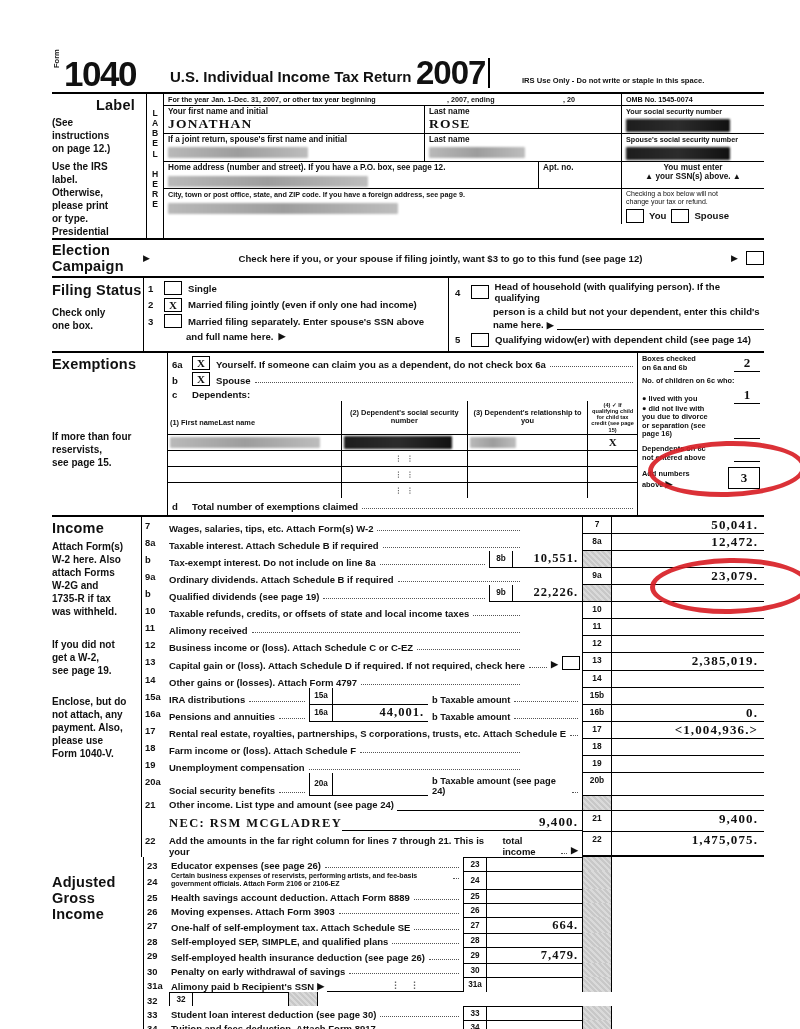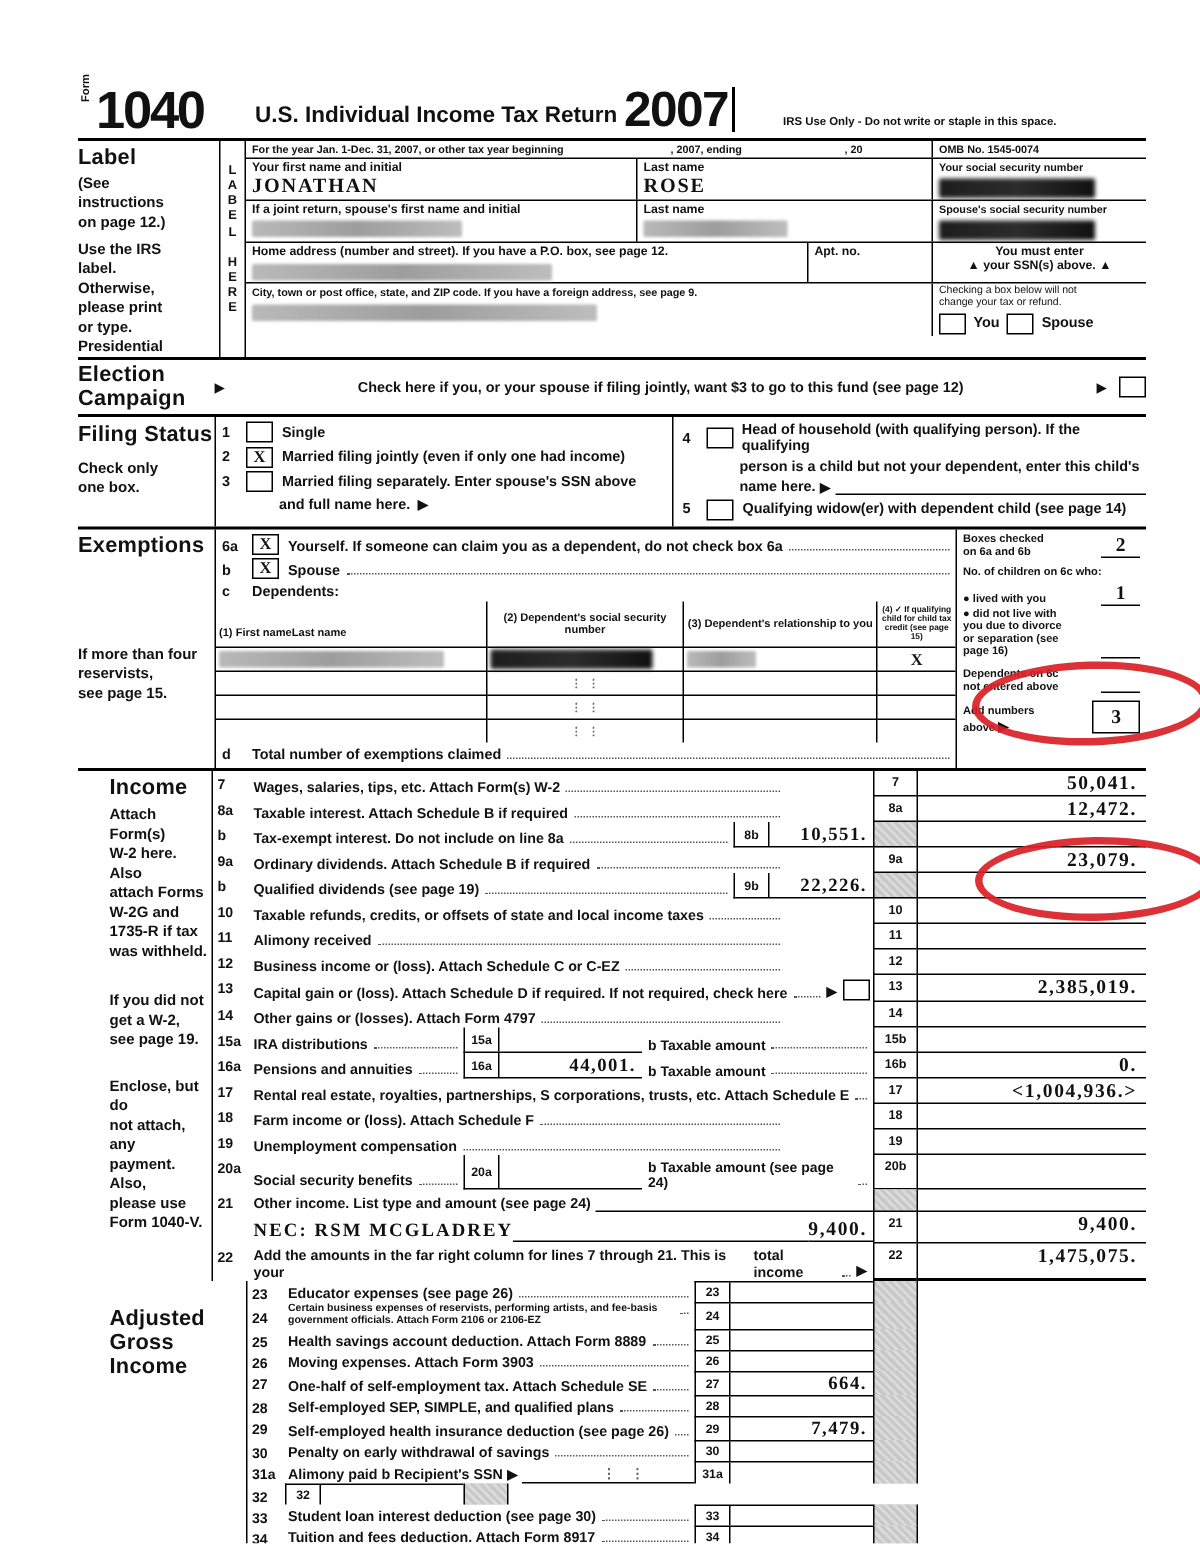--- a/index.html
+++ b/index.html
@@ -35,21 +35,21 @@
       transform:rotate(-90deg);transform-origin:left top;}
   .h1040{position:absolute;left:12px;top:-6px;font-size:35px;font-weight:bold;letter-spacing:-1.5px;}
   .htitle{position:absolute;left:118px;top:8px;font-size:15px;font-weight:bold;}
   .hyear{position:absolute;left:364px;top:-6px;font-size:33px;font-weight:bold;letter-spacing:-1px;}
   .hyear:after{content:"";position:absolute;right:-5px;top:4px;width:2px;height:30px;background:#000;}
   .hirs{position:absolute;left:470px;top:16px;font-size:7.6px;font-weight:bold;}
 
   
   .labelblock{display:flex;border-top:2.2px solid #000;}
   .lbl-left{width:91px;padding:3px 3px 0 0;}
-  .lbl-left .sec-title{margin-bottom:3px;}
+  .lbl-left .sec-title{margin-bottom:3px;margin-left:44px;}
   .lbl-vert{width:16px;border-left:1.6px solid #000;border-right:1.6px solid #000;
      text-align:center;font-size:8.6px;font-weight:bold;line-height:1.18;padding-top:14px;}
   .lbl-mid{flex:1;}
   .lrow{display:flex;border-bottom:1.2px solid #000;}
   .lcell{position:relative;padding:1px 4px 1px 4px;}
   .lcell .cap{font-size:8.2px;font-weight:bold;}
   .lcell .capsm{font-size:7.2px;font-weight:bold;}
   .b-l{border-left:1.2px solid #000;}
   .thick-t{border-top:2.2px solid #000;}
 
@@ -58,32 +58,32 @@
   .fs-left{width:91px;padding-top:4px;}
   .fs-mid{width:300px;border-left:1.6px solid #000;padding:3px 0 2px 4px;}
   .fs-right{flex:1;border-left:1.2px solid #000;padding:3px 0 2px 6px;}
   .fsline{display:flex;align-items:center;margin-bottom:2.5px;font-size:9.6px;font-weight:bold;}
   .fsline .n{width:16px;}
   .fsline .bx{margin-right:6px;}
 
   
   .exrow{display:flex;}
   .ex-left{width:91px;}
-  .ex-mid{flex:1;border-left:1.6px solid #000;}
+  .ex-mid{flex:1;border-left:1.6px solid #000;margin-left:24px;}
   .ex-right{width:118px;border-left:1.2px solid #000;padding:2px 4px;}
   .ex-right .cap{font-size:7.4px;font-weight:bold;line-height:1.16;}
   .excount{display:inline-block;min-width:26px;border-bottom:1.3px solid #000;text-align:center;
      font-family:"Liberation Serif",serif;font-size:13px;font-weight:bold;}
   .deptbl{width:100%;border-collapse:collapse;font-size:7.4px;font-weight:bold;}
   .deptbl td,.deptbl th{border:1.1px solid #000;padding:1px 2px;}
   .deptbl .hd{text-align:center;line-height:1.1;font-size:7.4px;}
 
   
   .inc-wrap{display:flex;border-top:2.2px solid #000;}
-  .inc-left{width:91px;padding-top:3px;margin-left:21px;}
+  .inc-left{width:91px;padding-top:3px;}
   .inc-body{flex:1;border-left:1.6px solid #000;}
   .irow{display:flex;align-items:stretch;min-height:17px;}
   .ino{width:22px;font-size:9.4px;font-weight:bold;padding:3px 0 0 3px;flex-shrink:0;}
   .itxt{flex:1;font-size:9.5px;font-weight:bold;padding:3px 0 0 2px;display:flex;align-items:flex-end;}
   .subbox{width:92px;border-left:1.3px solid #000;border-bottom:1.3px solid #000;display:flex;align-items:center;}
   .subbox .sn{width:22px;font-size:8.2px;font-weight:bold;text-align:center;border-right:1.3px solid #000;align-self:stretch;display:flex;align-items:center;justify-content:center;}
   .subbox .sv{flex:1;text-align:right;padding-right:4px;font-family:"Liberation Serif",serif;font-size:12.5px;font-weight:bold;letter-spacing:1px;}
   .bmid{width:150px;font-size:9.3px;font-weight:bold;padding:3px 0 0 4px;display:flex;align-items:flex-end;}
   .numcol{width:28px;border-left:1.6px solid #000;border-bottom:1.3px solid #000;
      font-size:8.4px;font-weight:bold;text-align:center;padding-top:2px;}

